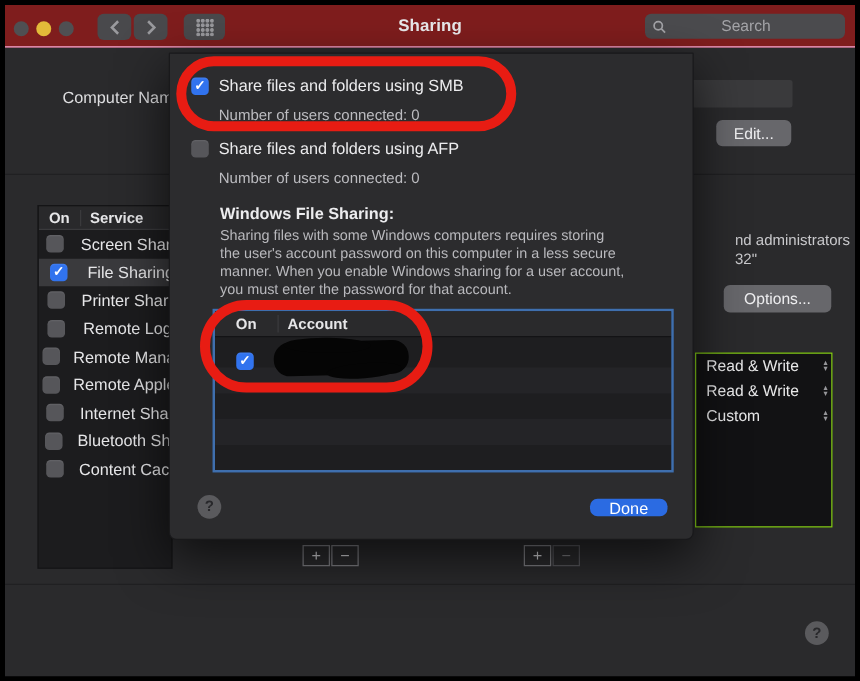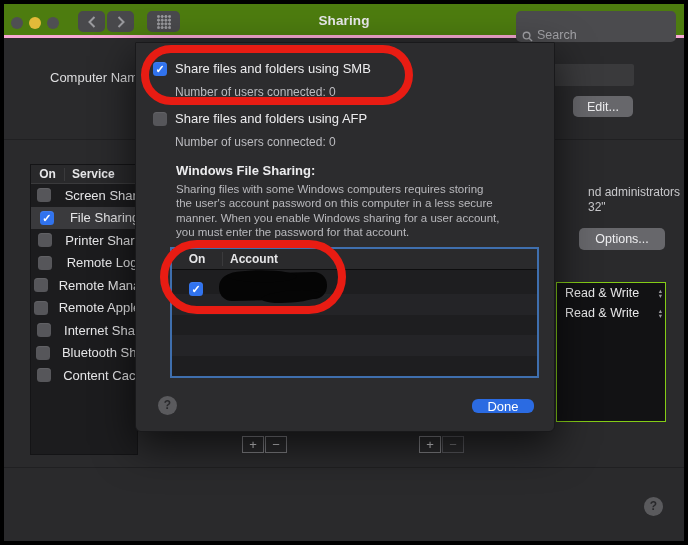--- a/index.html
+++ b/index.html
@@ -3,34 +3,34 @@
 <meta charset="utf-8">
 <style>
   * { margin:0; padding:0; box-sizing:border-box; }
   html,body { width:688px; height:545px; background:#000; overflow:hidden;
     font-family:"Liberation Sans", sans-serif; -webkit-font-smoothing:antialiased; }
   .window { position:absolute; left:4px; top:4px; width:680px; height:537px;
     background:#2a2a2c; overflow:hidden; }
 
   
   .toolbar { position:absolute; left:0; top:0; right:0; height:34px;
-    background:#4d7c0f; border-bottom:3px solid #f9a8d4; z-index:5; }
+    background:#7f1d1d; border-bottom:1px solid #f9a8d4; z-index:5; }
   .tl { position:absolute; top:13px; width:12px; height:12px; border-radius:50%; }
   .tl.close { left:7px;  background:#4f4f52; }
   .tl.min   { left:25px; background:#e3ba39; }
   .tl.zoom  { left:43px; background:#4f4f52; }
   .navbtn { position:absolute; top:7px; width:27px; height:21px; background:#49494c;
     border-radius:5px; display:flex; align-items:center; justify-content:center; }
   .navbtn svg { stroke:#9a9a9e; }
   .backbtn { left:74px; } .fwdbtn { left:103px; }
   .gridbtn { left:143px; width:33px; }
   .title { position:absolute; left:0; right:0; top:9px; text-align:center;
     color:#e9e9eb; font-size:13.5px; font-weight:700; letter-spacing:.1px; }
-  .search { position:absolute; right:8px; top:7px; width:160px; height:31px;
-    background:#4b4b4e; border-radius:5px; display:flex; align-items:flex-end; padding:0 6px; }
+  .search { position:absolute; right:8px; top:7px; width:160px; height:20px;
+    background:#4b4b4e; border-radius:5px; display:flex; align-items:center; padding:0 6px;gap:40px; }
   .search input { flex:1; background:transparent; border:none; outline:none;
     color:#d6d6d9; font-size:12.5px; font-family:inherit; min-width:0; }
   .search input::placeholder { color:#a3a3a7; }
 
   
   .lbl { color:#dedee0; font-size:13px; white-space:nowrap; }
   .compname { position:absolute; left:46px; top:66px; width:88px; overflow:hidden; }
   .namefield { position:absolute; left:544px; top:60px; width:86px; height:22px;
     background:#3a3a3c; border-radius:2px; }
   .btn { background:#67676b; border:none; border-radius:5px; color:#eeeef0;
@@ -255,20 +255,27 @@
           <span>▾</span>
         </span>
     </div>
     <div class="permrow">
       <span class="plabel">Read &amp; Write</span>
       <span class="stepper">
           <span>▴</span>
           <span>▾</span>
         </span>
     </div>
+    <div class="permrow">
+      <span class="plabel">Custom</span>
+      <span class="stepper">
+          <span>▴</span>
+          <span>▾</span>
+        </span>
+    </div>
   </div>
 
   <div class="pmgroup pm1">
     <button class="pmbtn">+</button>
     <button class="pmbtn">−</button>
   </div>
   <div class="pmgroup pm2">
     <button class="pmbtn">+</button>
     <button class="pmbtn dim">−</button>
   </div>

